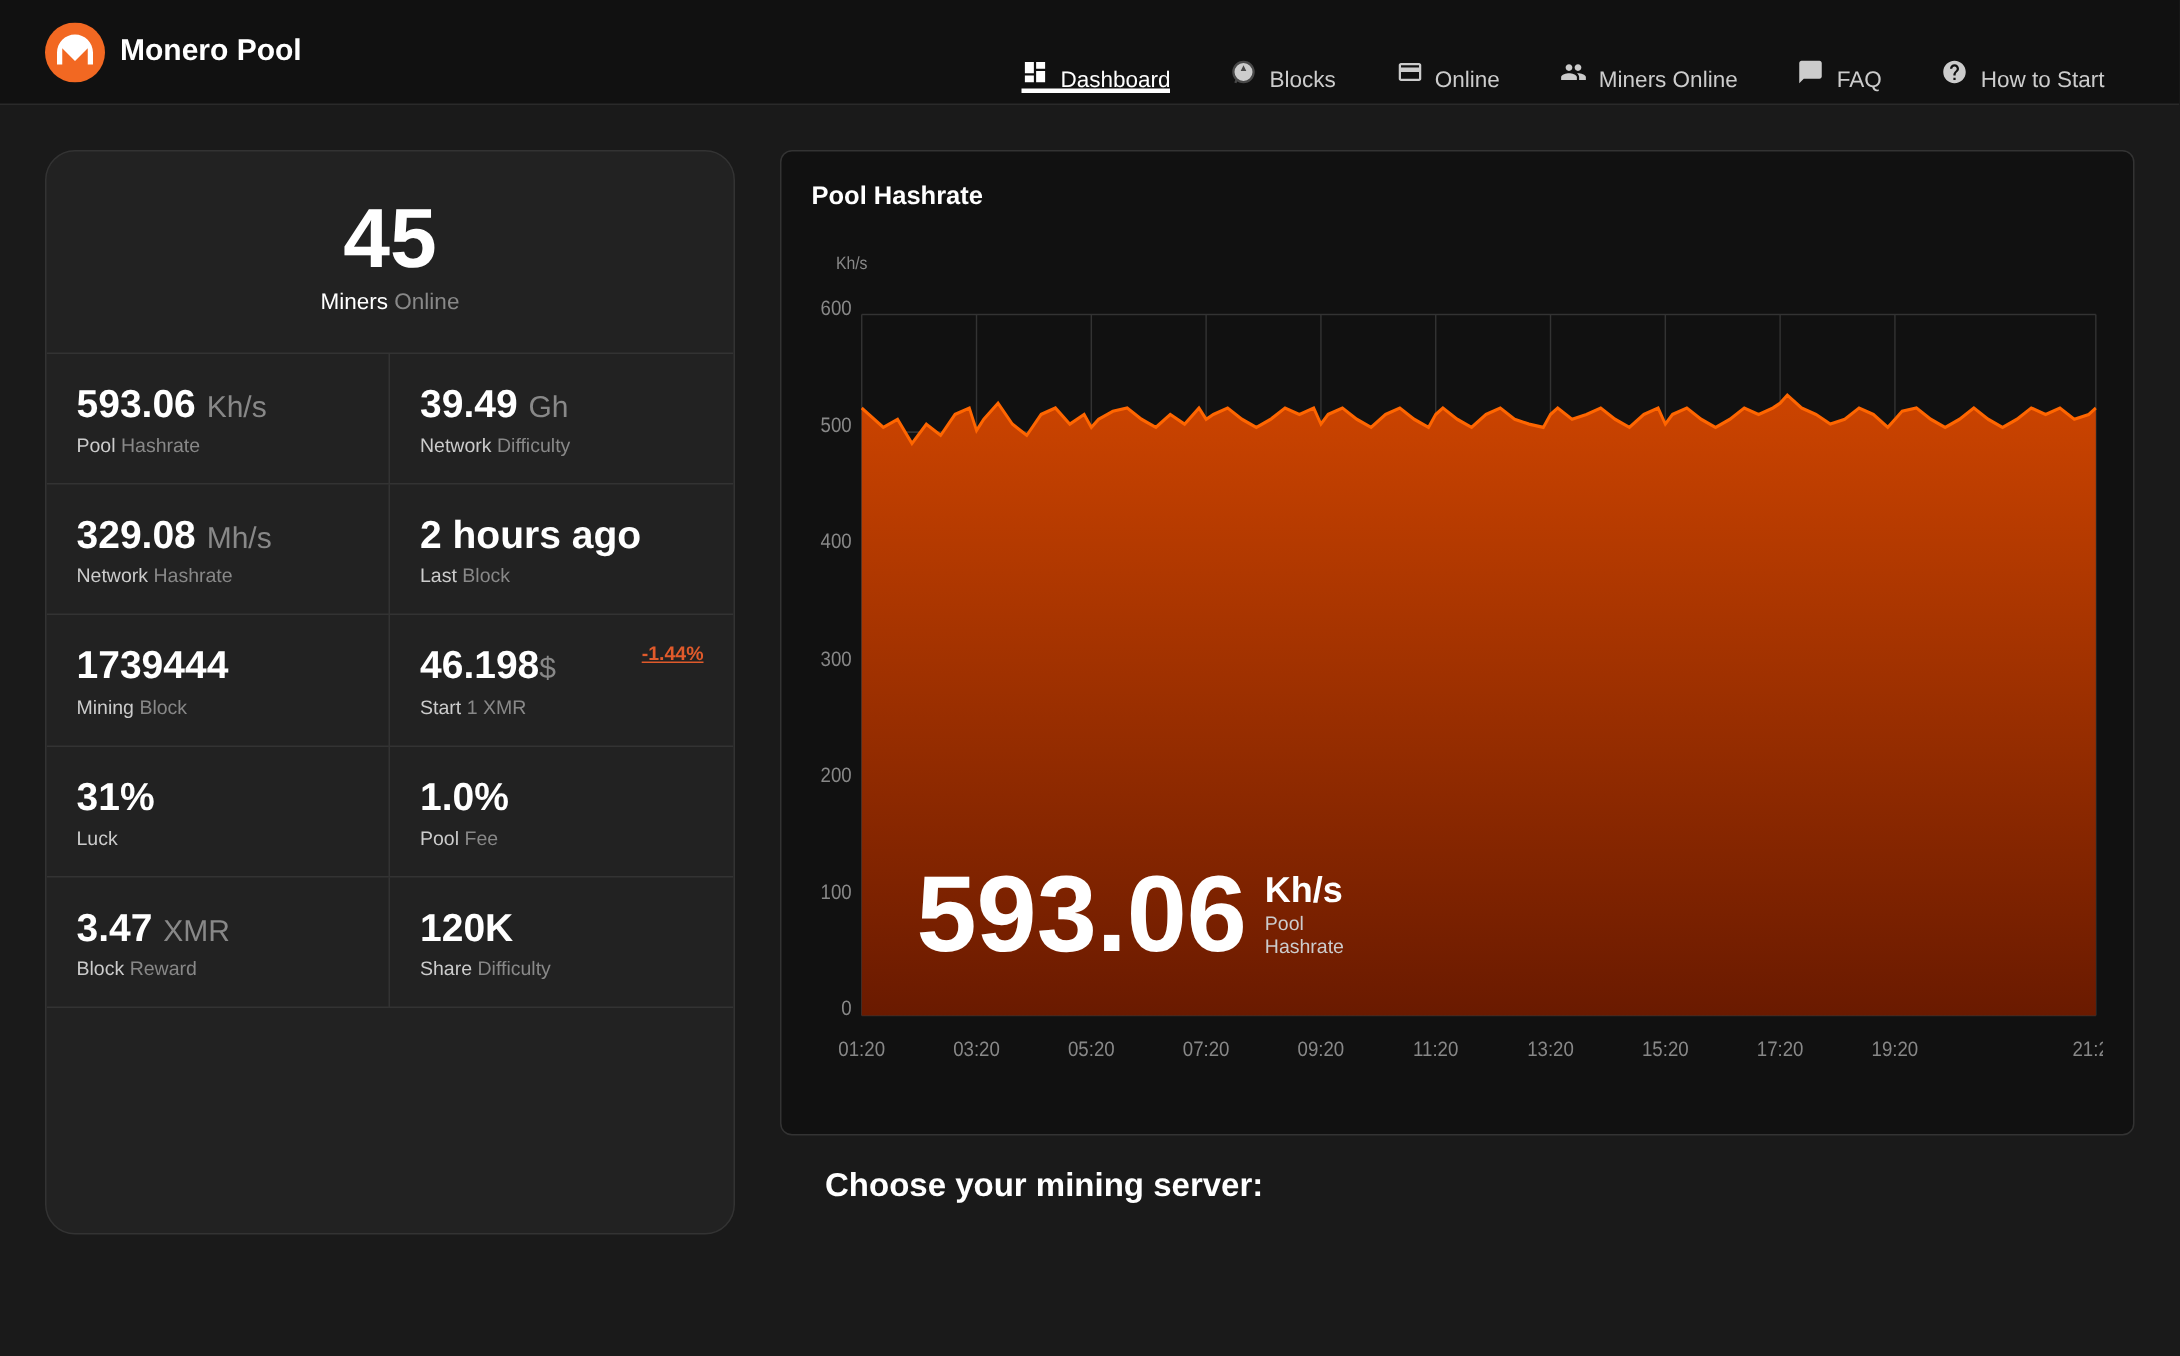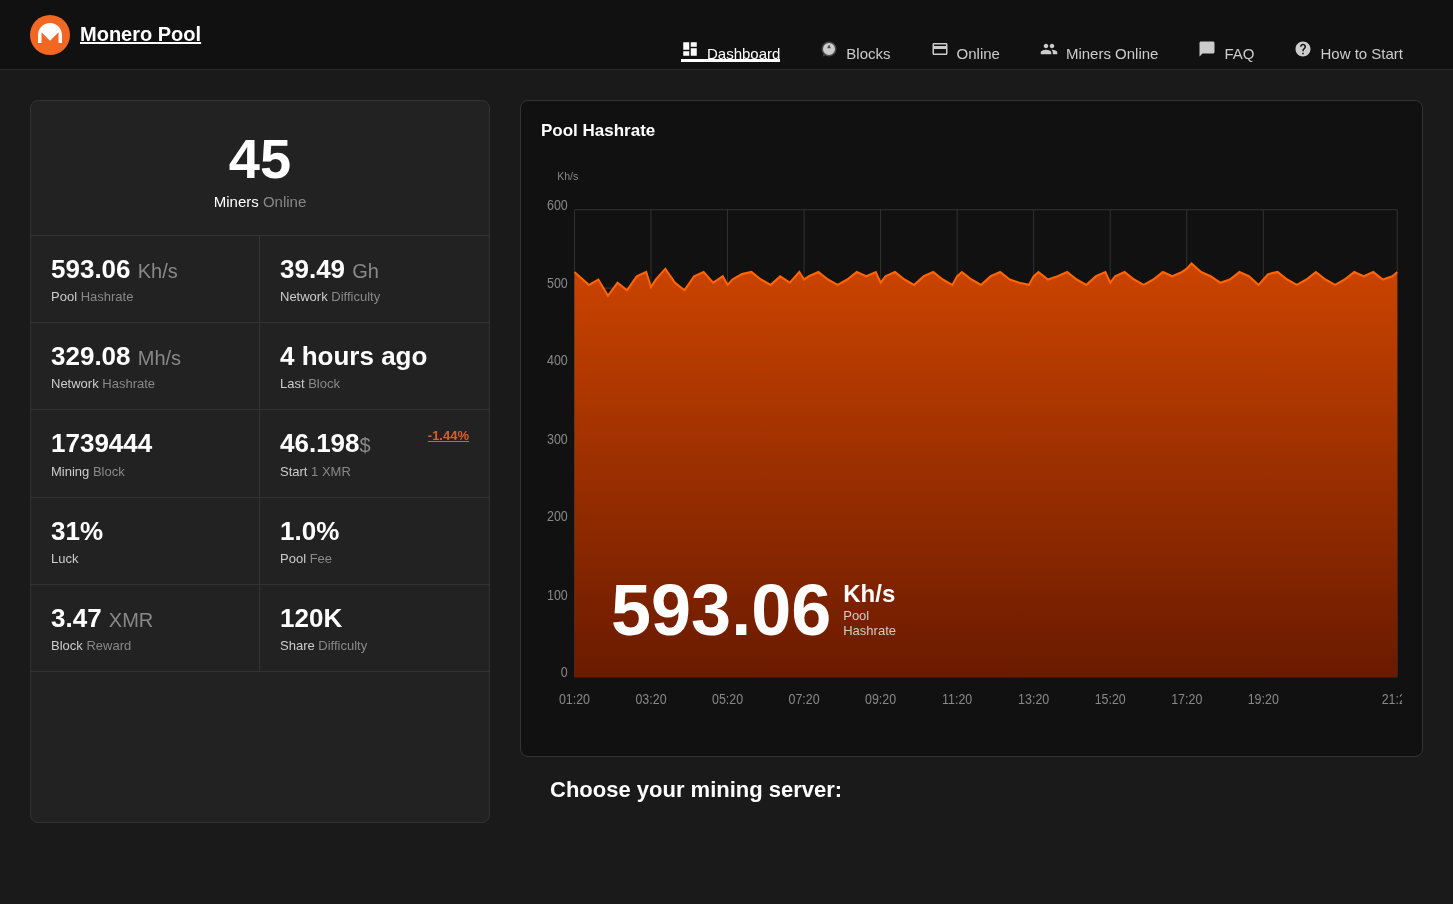--- a/index.html
+++ b/index.html
@@ -18,21 +18,20 @@
       align-items: center;
       height: 70px;
       padding: 0 30px;
       border-bottom: 1px solid #2a2a2a;
     }
     .logo-area {
       display: flex;
       align-items: center;
       gap: 10px;
       margin-right: auto;
-      text-decoration: underline;
     }
     .logo-icon {
       width: 40px;
       height: 40px;
     }
     .logo-text {
       font-size: 20px;
       font-weight: bold;
       color: #fff;
     }
@@ -75,21 +74,21 @@
       padding: 30px 30px;
       gap: 30px;
     }
 
     
     .left-panel {
       width: 460px;
       flex-shrink: 0;
       background: #222;
       border: 1px solid #333;
-      border-radius: 8px;
+      border-radius: 20px;
       overflow: hidden;
     }
     .miners-online-card {
       text-align: center;
       padding: 30px 20px 25px;
       border-bottom: 1px solid #333;
     }
     .miners-count {
       font-size: 56px;
       font-weight: bold;
@@ -279,21 +278,21 @@
         <div class="stat-value">
           <span>329.08</span> <span class="unit">Mh/s</span>
         </div>
         <div class="stat-label">
           <span>Network</span> <span class="muted">Hashrate</span>
         </div>
       </div>
 
       <div class="stat-cell">
         <div class="stat-value">
-          <span>4 hours ago</span>
+          <span>2 hours ago</span>
         </div>
         <div class="stat-label">
           <span>Last</span> <span class="muted">Block</span>
         </div>
       </div>
 
       <div class="stat-cell">
         <div class="stat-value">
           <span>1739444</span>
         </div>

